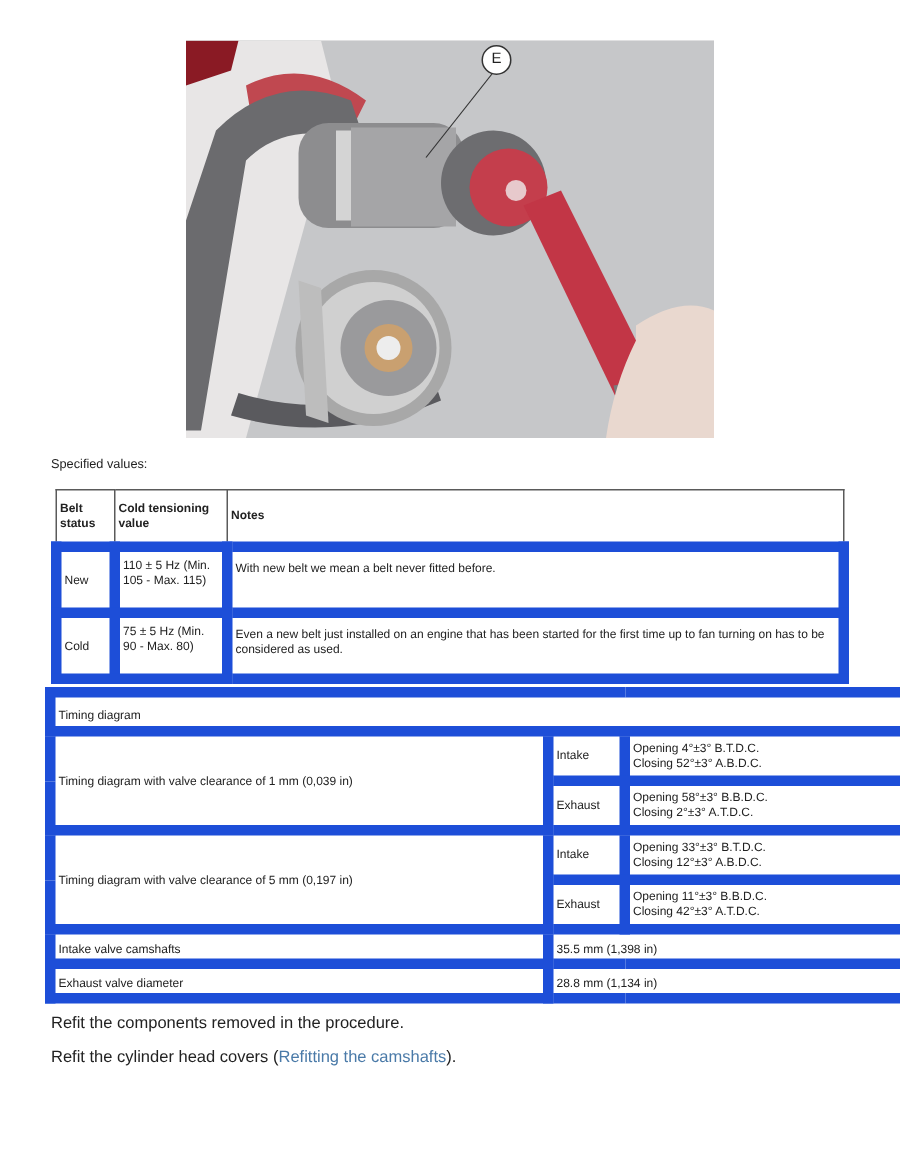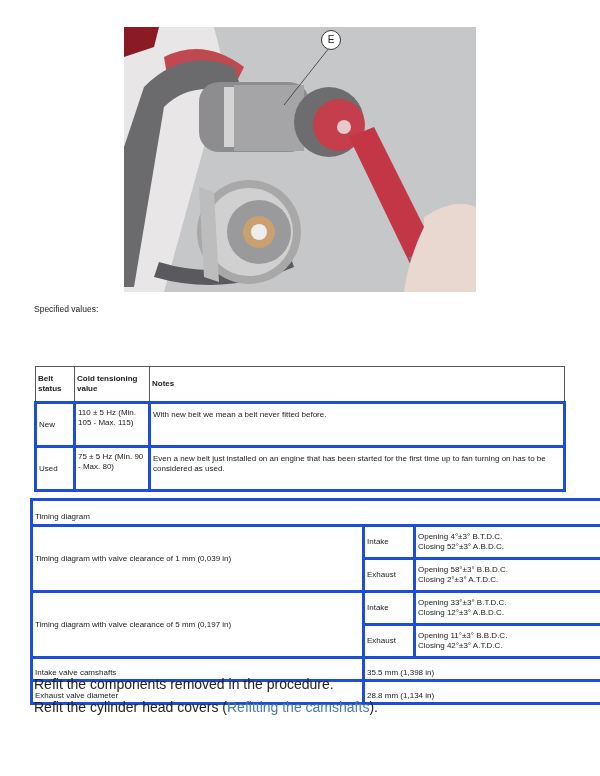--- a/index.html
+++ b/index.html
@@ -2,26 +2,26 @@
 <html><head>
 <meta charset="utf-8">
 <style>
   html, body { margin:0; padding:0; background:#ffffff; }
   body { width:600px; height:776px; position:relative; overflow:hidden;
          font-family:"Liberation Sans", sans-serif; color:#222; font-size:8px; }
   .photo { position:absolute; left:124px; top:27px; width:352px; height:265px;
            background:#c9c9cb; overflow:hidden; }
   .photo svg { display:block; }
   .caption { position:absolute; left:34px; top:304px; font-size:8.5px; }
-  table { border-collapse:collapse; position:absolute;margin-top:40px; }
-  td { border:3px solid #1d4ed8; vertical-align:middle; padding:1px 2px; line-height:10px; font-size:8px; }
+  table { border-collapse:collapse; position:absolute; }
+  td { border:7px solid #1d4ed8; vertical-align:middle; padding:1px 2px; line-height:10px; font-size:8px; }
   #belt { left:34px; top:326px; width:532px; }
   #belt th { border:1px solid #5a5a5a; text-align:left; font-weight:bold; padding:1px 2px; line-height:10px; font-size:8px; height:32px; }
   #timing { left:30px; top:458px; width:597px; }
-  .p { position:absolute; left:34px; font-size:14px; }
+  .p { position:absolute; left:34px; font-size:11px; }
   .link { color:#4a7aa8; }
 </style>
 </head>
 <body>
 
 <div class="photo">
   <svg width="352" height="265" viewBox="0 0 352 265">
     <rect width="352" height="265" fill="#c6c7c9"></rect>
 
     <path d="M0 0 L90 0 L100 40 L80 120 L40 265 L0 265 Z" fill="#e8e6e6"></path>
@@ -70,21 +70,21 @@
     <th>Belt status</th>
     <th>Cold tensioning value</th>
     <th style="vertical-align:middle">Notes</th>
   </tr>
   <tr style="height:44px">
     <td>New</td>
     <td style="padding-top:4px;vertical-align:top">110 ± 5 Hz (Min. 105 - Max. 115)</td>
     <td style="vertical-align:top;padding-top:6px">With new belt we mean a belt never fitted before.</td>
   </tr>
   <tr style="height:44px">
-    <td>Used</td>
+    <td>Cold</td>
     <td style="padding-top:4px;vertical-align:top">75 ± 5 Hz (Min. 90 - Max. 80)</td>
     <td style="vertical-align:top;padding-top:6px">Even a new belt just installed on an engine that has been started for the first time up to fan turning on has to be considered as used.</td>
   </tr>
 </tbody>
   </table>
 
 <table id="timing">
   <colgroup>
       <col style="width:332px">
       <col style="width:51px">

